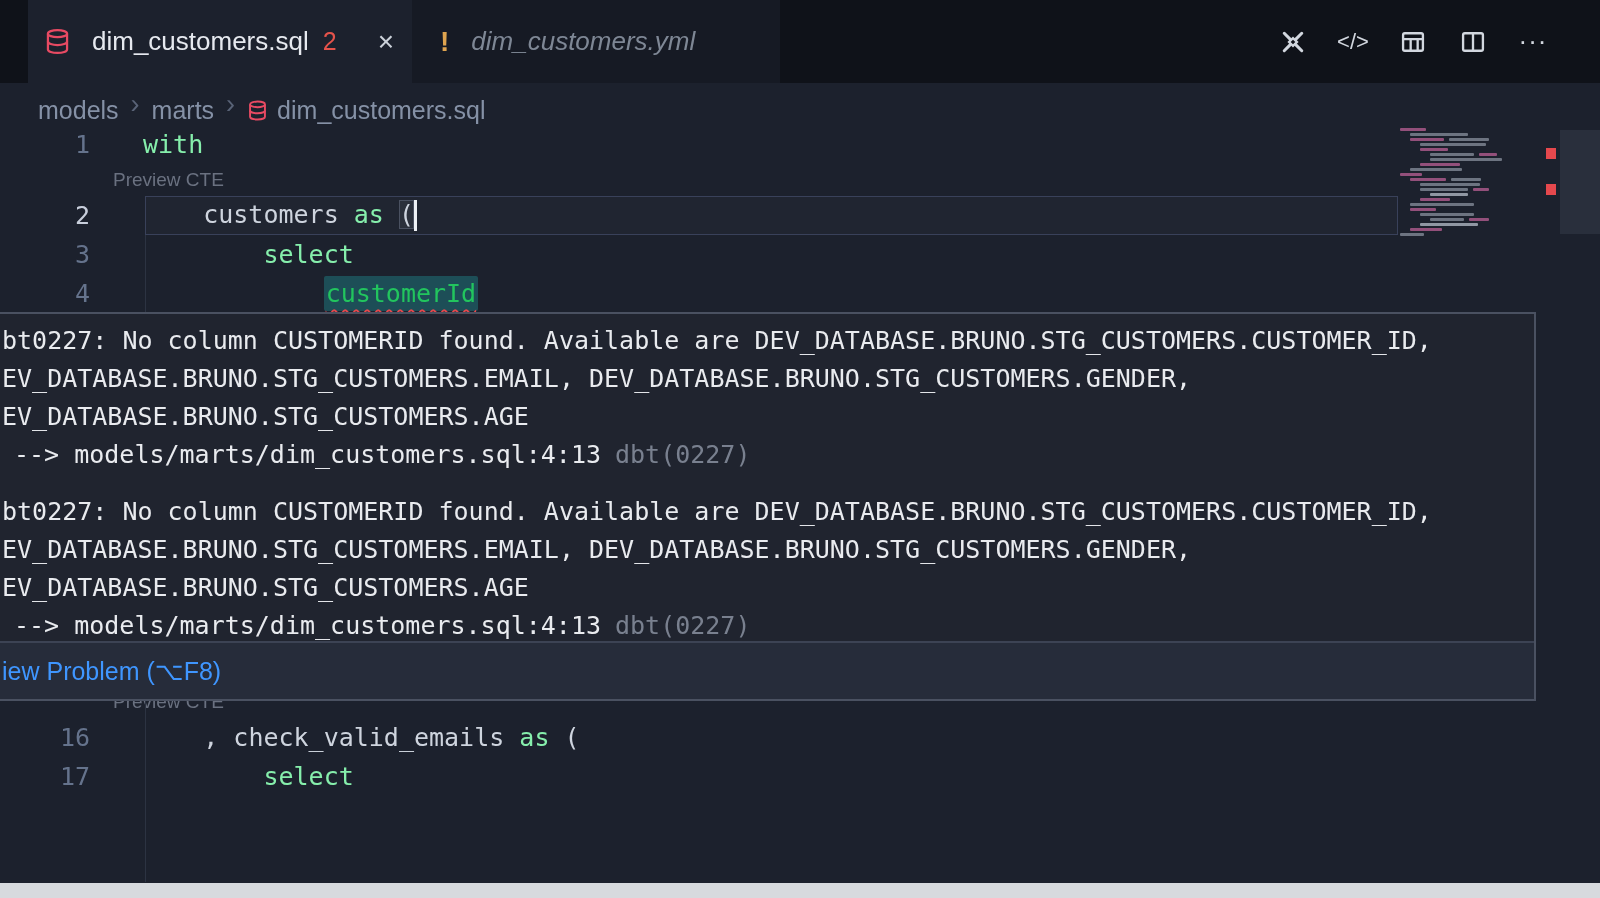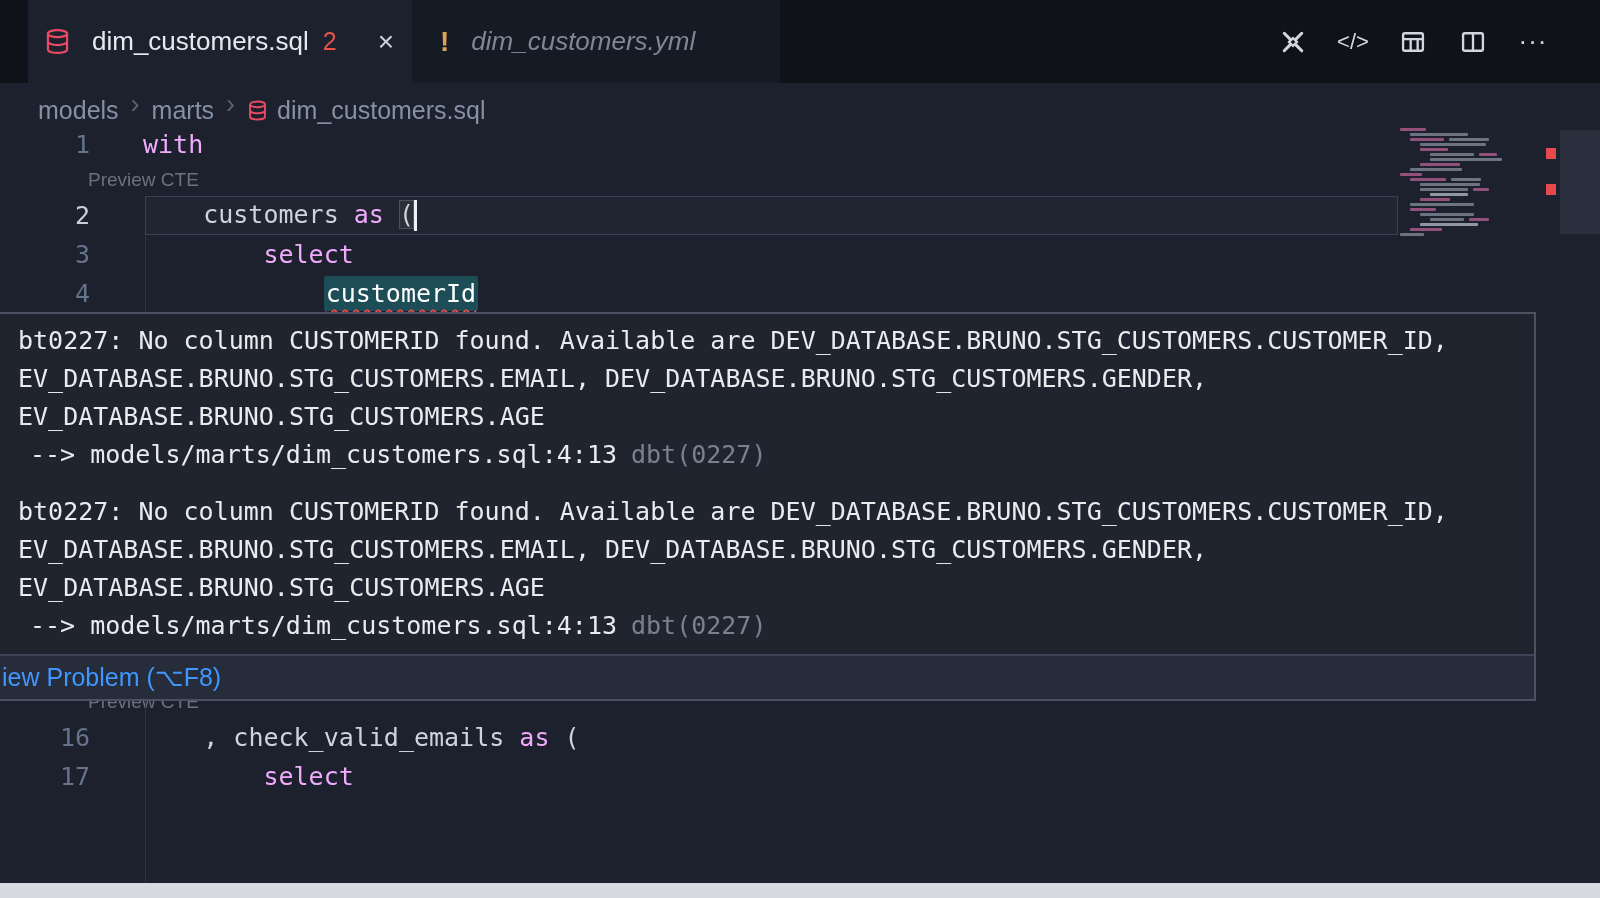--- a/index.html
+++ b/index.html
@@ -33,44 +33,44 @@
 
   
   .code-section { position:absolute; left:0; right:0; }
   #code-top { top:125px; }
   #code-bottom { top:686px; }
   .code-row { height:39px; display:flex; align-items:center; position:relative; font-family:"DejaVu Sans Mono","Liberation Mono",monospace; font-size:25px; }
   .gutter { width:90px; text-align:right; color:#65738c; flex:none; position:relative; z-index:1; }
   .content { margin-left:53px; white-space:pre; color:#ced4de; position:relative; z-index:1; }
   .current .gutter { color:#c8cedb; }
   .line-highlight { position:absolute; left:145px; right:202px; top:0; bottom:0; border:1px solid #39415a; background:rgba(255,255,255,0.02); z-index:0; }
-  .lens-row { height:32px; display:flex; align-items:center; padding-left:88px; }
+  .lens-row { height:32px; display:flex; align-items:center; padding-left:113px; }
   .lens { font-size:19px; color:#6a7180; font-family:"Liberation Sans",sans-serif; cursor:pointer; }
-  .t-kw { color:#f0abfc;margin-top:36px; }
+  .t-kw { color:#86efac;margin-top:36px; }
   .t-id { color:#ced4de; }
   .t-sp { }
   .t-bracket { box-shadow: inset 0 0 0 1px #4a5161; background:rgba(255,255,255,0.05); }
-  .t-errword { background:#1d4e57; color:#ffffff; padding:3px 2px; border-radius:2px;
+  .t-errword { background:#1d4e57; color:#22c55e; padding:3px 2px; border-radius:2px;
     text-decoration-line:underline; text-decoration-style:wavy; text-decoration-color:#e5484d;
     text-decoration-thickness:2px; text-underline-offset:7px; }
   .cursor { display:inline-block; width:3px; height:31px; background:#eef1f5; vertical-align:middle; }
   .indent-guide { position:absolute; width:1px; background:#2c3342; left:145px; }
   #guide-top { top:235px; height:77px; }
   #guide-bottom { top:701px; height:181px; }
 
   
   .hover-popup { position:absolute; left:0; top:312px; width:1536px; height:389px; background:#20242f;
     border:2px solid #4a5161; border-left:none; z-index:10; display:flex; flex-direction:column; }
-  .hover-diags { flex:1; padding:8px 0 0 18px; font-family:"DejaVu Sans Mono","Liberation Mono",monospace;
+  .hover-diags { flex:1; padding:8px 0 0 2px; font-family:"DejaVu Sans Mono","Liberation Mono",monospace;
     font-size:25px; line-height:38px; color:#e9ebef; overflow:hidden; }
   .diag-block { margin-bottom:19px; }
   .diag-line { white-space:pre; }
   .diag-loc { padding-left:12px; }
   .loc-src { color:#79808f; margin-left:14px; }
-  .hover-status { height:45px; border-top:2px solid #3c4354; background:#262c3a; display:flex; align-items:center; font-size:25px; padding-left:2px; }
+  .hover-status { height:58px; border-top:2px solid #3c4354; background:#262c3a; display:flex; align-items:center; font-size:25px; padding-left:2px; }
   .status-link { color:#3f96ff; cursor:pointer; }
   .status-msg { color:#e3e7ee; margin-left:52px; }
 
   
   .minimap { position:absolute; left:1400px; top:128px; width:146px; height:108px; cursor:pointer; }
   .mm-row { height:3px; margin-bottom:2px; display:flex; }
   .mm-seg { height:3px; margin-right:5px; border-radius:1px; opacity:0.85; }
   .ovr-mark { position:absolute; left:1546px; width:10px; height:11px; background:#e5484d; }
   .scroll-thumb { position:absolute; left:1560px; top:130px; width:40px; height:104px; background:rgba(140,150,170,0.12); cursor:pointer; }
 

